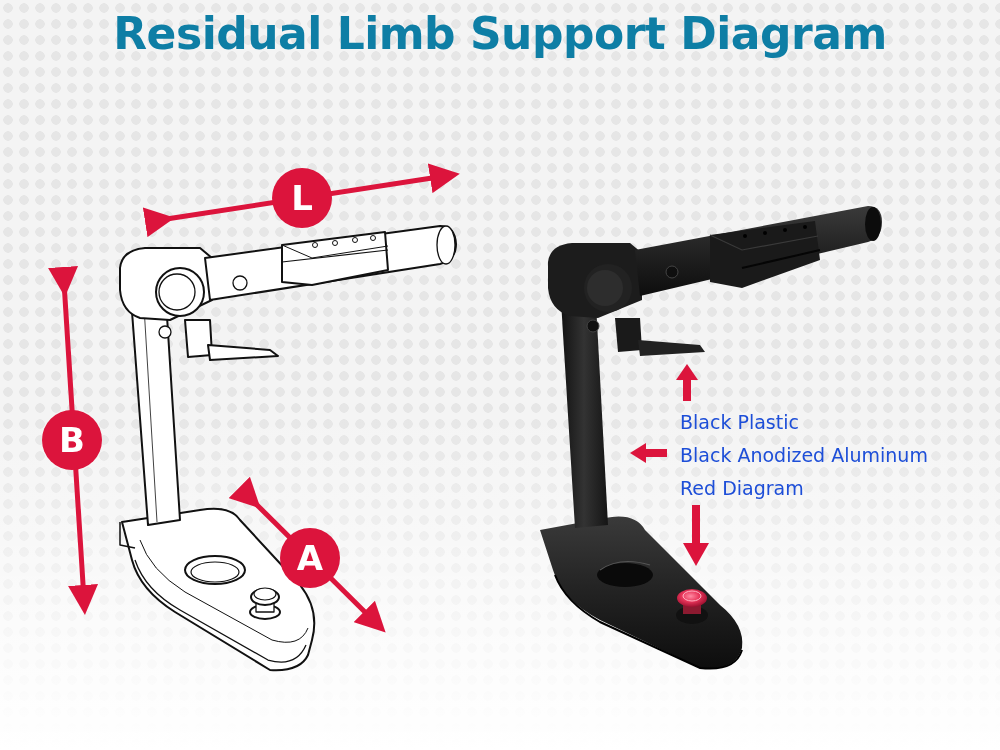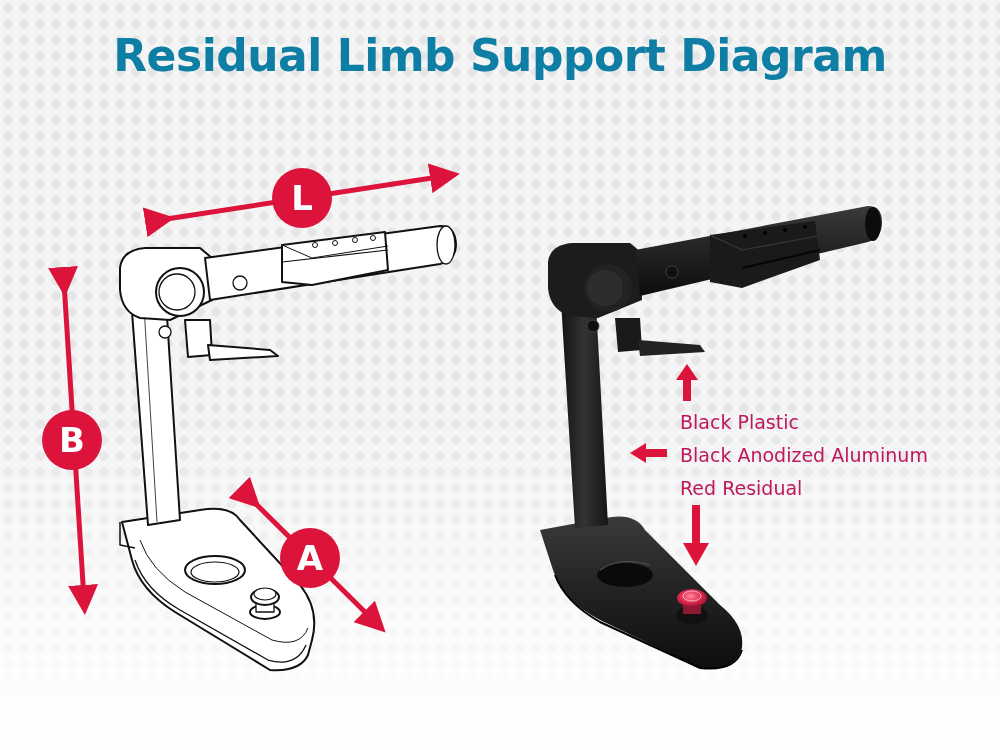--- a/index.html
+++ b/index.html
@@ -12,27 +12,27 @@
     position:absolute; inset:0;
     background-color:#f4f4f4;
     background-image: radial-gradient(circle, #e6e6e6 4.5px, transparent 5px);
     background-size:16px 16px;
   }
   .bg-fade {
     position:absolute; inset:0;
     background: linear-gradient(to bottom, rgba(255,255,255,0) 0%, rgba(255,255,255,0) 55%, rgba(255,255,255,0.85) 92%, #fff 100%);
   }
   .title {
-    position:absolute; left:0; top:30px; width:1000px; text-align:center;
+    position:absolute; left:0; top:8px; width:1000px; text-align:center;
     font-family:"DejaVu Sans", sans-serif; font-weight:bold;
     font-size:44px; letter-spacing:-0.5px;
   }
   svg.scene { position:absolute; left:0; top:0; }
   .label {
-    position:absolute; left:680px; font-size:19px; color:#be185d;
+    position:absolute; left:680px; font-size:19px; color:#1d4ed8;
     font-family:"DejaVu Sans", sans-serif;
   }
 </style>
 </head>
 <body>
 
 <div class="bg"></div>
 <div class="bg-fade"></div>
 
 <div class="title" style="color:#0e7ea5;">Residual Limb Support Diagram</div>
@@ -159,13 +159,13 @@
     </g>
     <g>
       <rect x="692" y="505" width="8" height="40"></rect>
       <polygon points="696,566 683,543 709,543"></polygon>
     </g>
   </g>
 </svg>
 
 <div class="label" style="top:411px;">Black Plastic</div>
 <div class="label" style="top:444px;text-align:center;">Black Anodized Aluminum</div>
-<div class="label" style="top:477px;">Red Residual</div>
+<div class="label" style="top:477px;">Red Diagram</div>
 
 </body></html>

